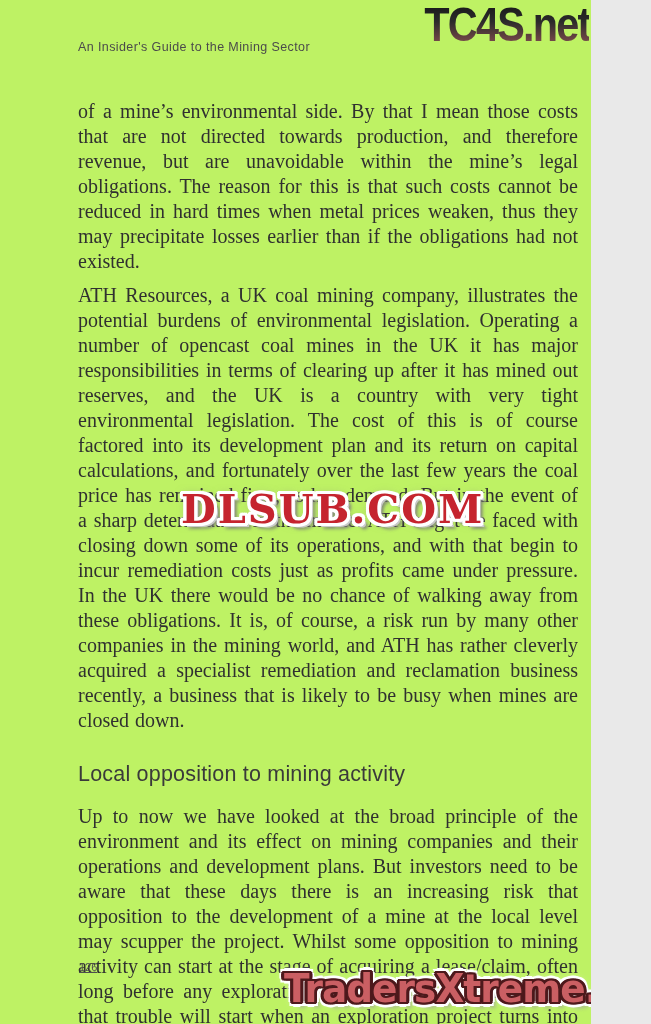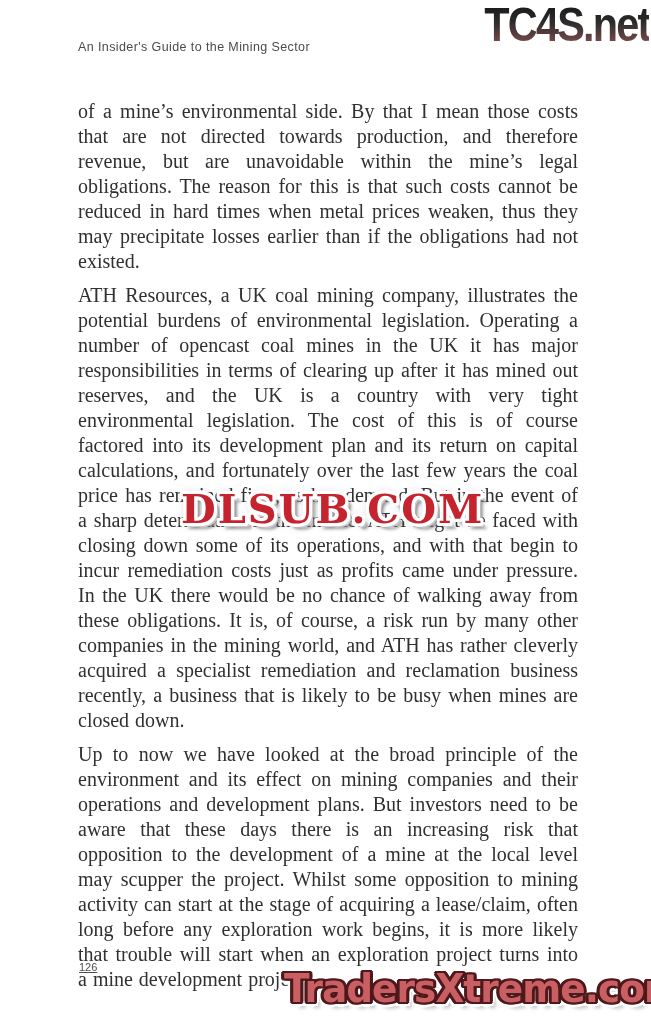--- a/index.html
+++ b/index.html
@@ -1,20 +1,20 @@
 <!DOCTYPE html>
 <html><head>
 <meta charset="utf-8">
 <style>
   html, body { margin: 0; padding: 0; background: #e9e9e9; }
   .page {
     position: relative;
-    width: 651px;
+    width: 591px;
     height: 1024px;
-    background: #ffffff;
+    background: #bef264;
     overflow: hidden;
     font-family: "Liberation Serif", serif;
   }
 
   
   .running-header {
     position: absolute;
     left: 78px;
     top: 40px;
     font-family: "Liberation Sans", sans-serif;
@@ -131,20 +131,21 @@
 
 <div class="page">
 
   <div class="running-header">An Insider's Guide to the Mining Sector</div>
 
   <div class="wm-tc4s">TC4S.net</div>
 
   <main class="text-block">
     <p>of a mine’s environmental side. By that I mean those costs that are not directed towards production, and therefore revenue, but are unavoidable within the mine’s legal obligations. The reason for this is that such costs cannot be reduced in hard times when metal prices weaken, thus they may precipitate losses earlier than if the obligations had not existed.</p>
     <p>ATH Resources, a UK coal mining company, illustrates the potential burdens of environmental legislation. Operating a number of opencast coal mines in the UK it has major responsibilities in terms of clearing up after it has mined out reserves, and the UK is a country with very tight environmental legislation. The cost of this is of course factored into its development plan and its return on capital calculations, and fortunately over the last few years the coal price has remained firm, as has demand. But in the event of a sharp deterioration in the market ATH might be faced with closing down some of its operations, and with that begin to incur remediation costs just as profits came under pressure. In the UK there would be no chance of walking away from these obligations. It is, of course, a risk run by many other companies in the mining world, and ATH has rather cleverly acquired a specialist remediation and reclamation business recently, a business that is likely to be busy when mines are closed down.</p>
+    <h2 class="section-heading">Local opposition to mining activity</h2>
     <p>Up to now we have looked at the broad principle of the environment and its effect on mining companies and their operations and development plans. But investors need to be aware that these days there is an increasing risk that opposition to the development of a mine at the local level may scupper the project. Whilst some opposition to mining activity can start at the stage of acquiring a lease/claim, often long before any exploration work begins, it is more likely that trouble will start when an exploration project turns into a mine development project.</p>
   </main>
 
   <div class="wm-dlsub">DLSUB.COM</div>
 
   <div class="page-number">126</div>
 
   <div class="wm-traders">TradersXtreme.com</div>
 
 </div>

